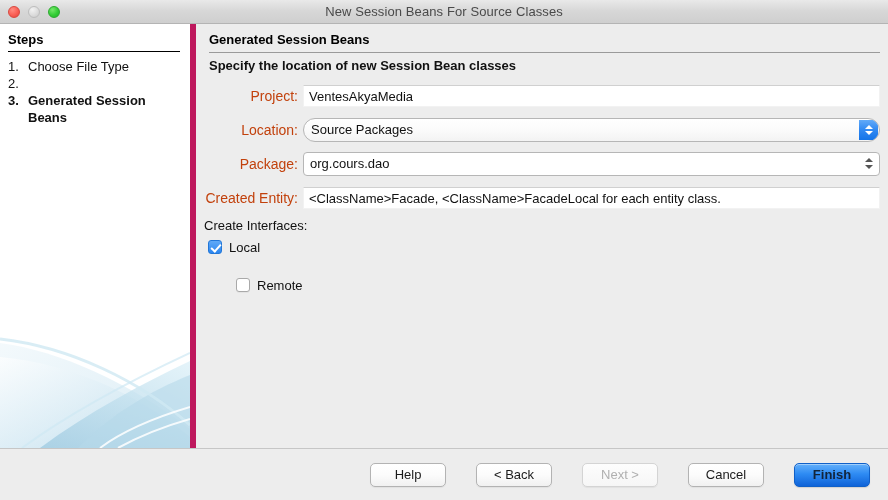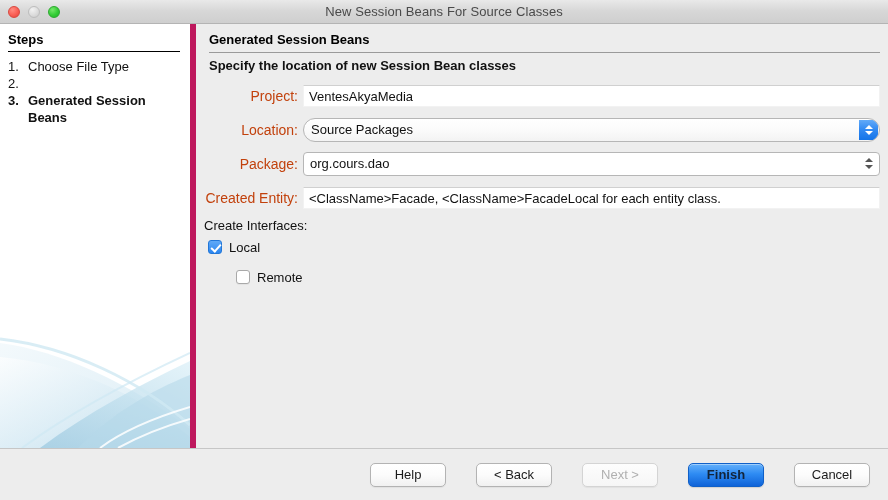--- a/index.html
+++ b/index.html
@@ -308,21 +308,21 @@
     margin: 6px 0 3px 8px;
   }
   .check-row {
     display: flex;
     align-items: center;
     font-size: 13px;
     color: #111;
     height: 22px;
   }
   .check-row.local { margin-left: 12px; }
-  .check-row.remote { margin-left: 18px; margin-top: 8px; padding-left: 22px; }
+  .check-row.remote { margin-left: 18px; margin-top: 16px; padding-left: 22px; }
   .cbox {
     width: 14px;
     height: 14px;
     border-radius: 3px;
     box-sizing: border-box;
     margin-right: 7px;
     flex: 0 0 14px;
     position: relative;
   }
   .cbox.on {
@@ -509,17 +509,17 @@
         </div>
 
       </div>
     </div>
   </div>
 
   <div class="footer">
     <div class="btn">Help</div>
     <div class="btn">&lt; Back</div>
     <div class="btn disabled">Next &gt;</div>
+    <div class="btn">Cancel</div>
     <div class="btn default">Finish</div>
-    <div class="btn">Cancel</div>
   </div>
 
 </div>
 
 </body></html>

